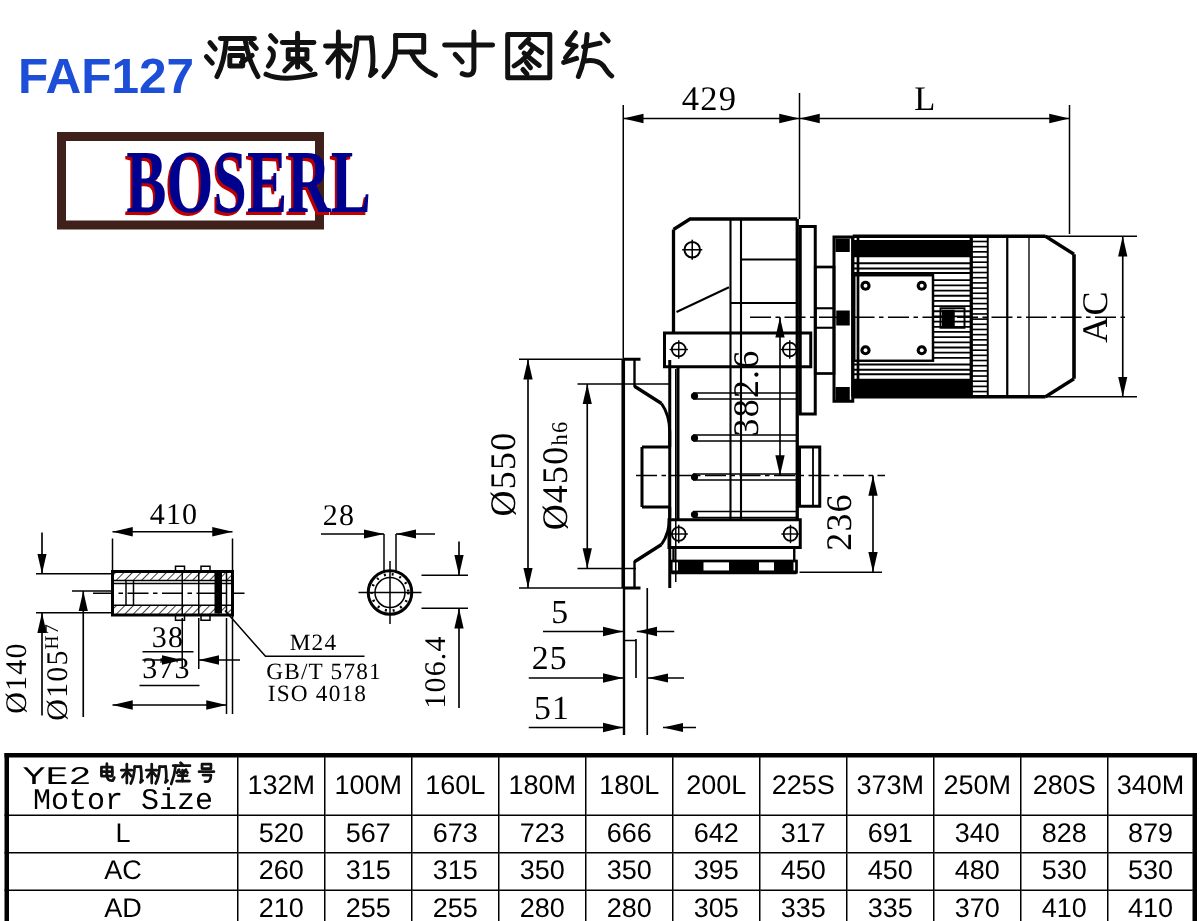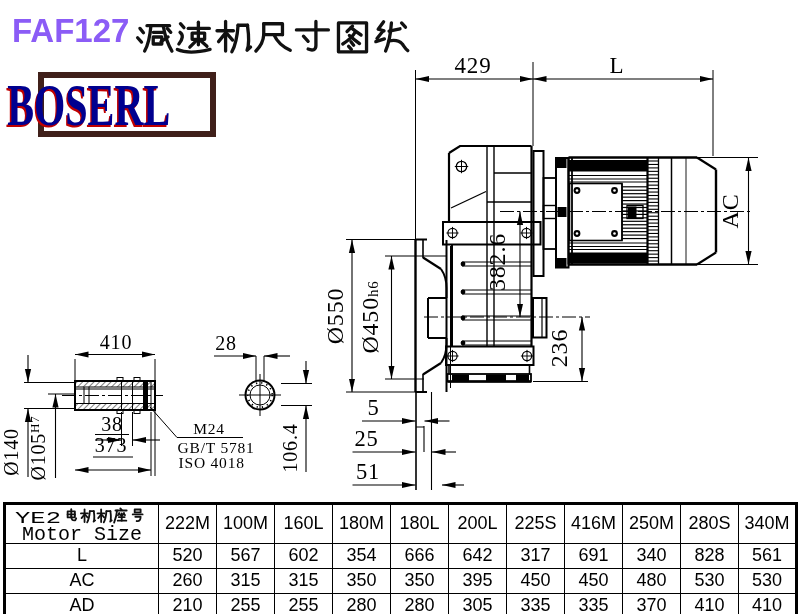--- a/index.html
+++ b/index.html
@@ -1,19 +1,19 @@
 <!DOCTYPE html>
 <html><head><meta charset="utf-8"><style>
 html,body{margin:0;padding:0;width:800px;height:614px;background:#fff;overflow:hidden}
 body{position:relative;font-family:"Liberation Sans",sans-serif}
 td{border:1.5px solid #000;padding:0;vertical-align:middle}
-#t1{position:absolute;left:12px;top:15px;font-size:33px;font-weight:bold;color:#8b5cf6;
+#t1{position:absolute;left:12px;top:35px;font-size:33px;font-weight:bold;color:#1d4ed8;
 font-family:"Liberation Sans",sans-serif;line-height:32px;letter-spacing:0px}
-#logo{position:absolute;left:38px;top:72px;width:166px;height:53px;border:6px solid #40201a;
-display:flex;align-items:center;justify-content:flex-end}
+#logo{position:absolute;left:38px;top:88px;width:166px;height:53px;border:6px solid #40201a;
+display:flex;align-items:center;justify-content:flex-start}
 #logo span{font-family:"Liberation Serif",serif;font-weight:bold;font-size:60px;line-height:60px;
 color:#00008f;transform:scaleX(0.67);text-shadow:-2px 2px 0 #c00000;white-space:nowrap}
 </style></head><body>
 <div id="t1">FAF127</div>
 <svg width="290" height="42" viewBox="0 0 290 42" style="position:absolute;left:134px;top:16px">
     <g transform="translate(0.5,0.7) scale(0.39)" fill="none" stroke="#111" stroke-width="8.5" stroke-linecap="round" stroke-linejoin="round">
       <path d="M14,30 L23,41"></path>
       <path d="M8,54 L18,65"></path>
       <path d="M32,23 H90"></path>
       <path d="M42,24 C40,48 36,70 26,88"></path>
@@ -388,45 +388,45 @@
               <path d="M30,80 H82"></path>
             </g>
             <g transform="translate(114.4,0.5) scale(0.165)" fill="none" stroke="#111" stroke-width="11" stroke-linecap="round" stroke-linejoin="round">
               <path d="M32,12 H68 V30 H32 Z"></path>
               <path d="M20,42 H80"></path>
               <path d="M36,56 H68 C68,74 62,85 44,82"></path>
             </g>
           </svg>
 <div style="font-family:'Liberation Mono',monospace;font-size:20px;line-height:16px;margin-top:1px">Motor Size</div>
         </td>
-        <td>222M</td>
+        <td>132M</td>
         <td>100M</td>
         <td>160L</td>
         <td>180M</td>
         <td>180L</td>
         <td>200L</td>
         <td>225S</td>
-        <td>416M</td>
+        <td>373M</td>
         <td>250M</td>
         <td>280S</td>
         <td>340M</td>
       </tr>
 <tr style="height:25px">
         <td>L</td>
         <td>520</td>
         <td>567</td>
-        <td>602</td>
-        <td>354</td>
+        <td>673</td>
+        <td>723</td>
         <td>666</td>
         <td>642</td>
         <td>317</td>
         <td>691</td>
         <td>340</td>
         <td>828</td>
-        <td>561</td>
+        <td>879</td>
       </tr>
       <tr style="height:25px">
         <td>AC</td>
         <td>260</td>
         <td>315</td>
         <td>315</td>
         <td>350</td>
         <td>350</td>
         <td>395</td>
         <td>450</td>

